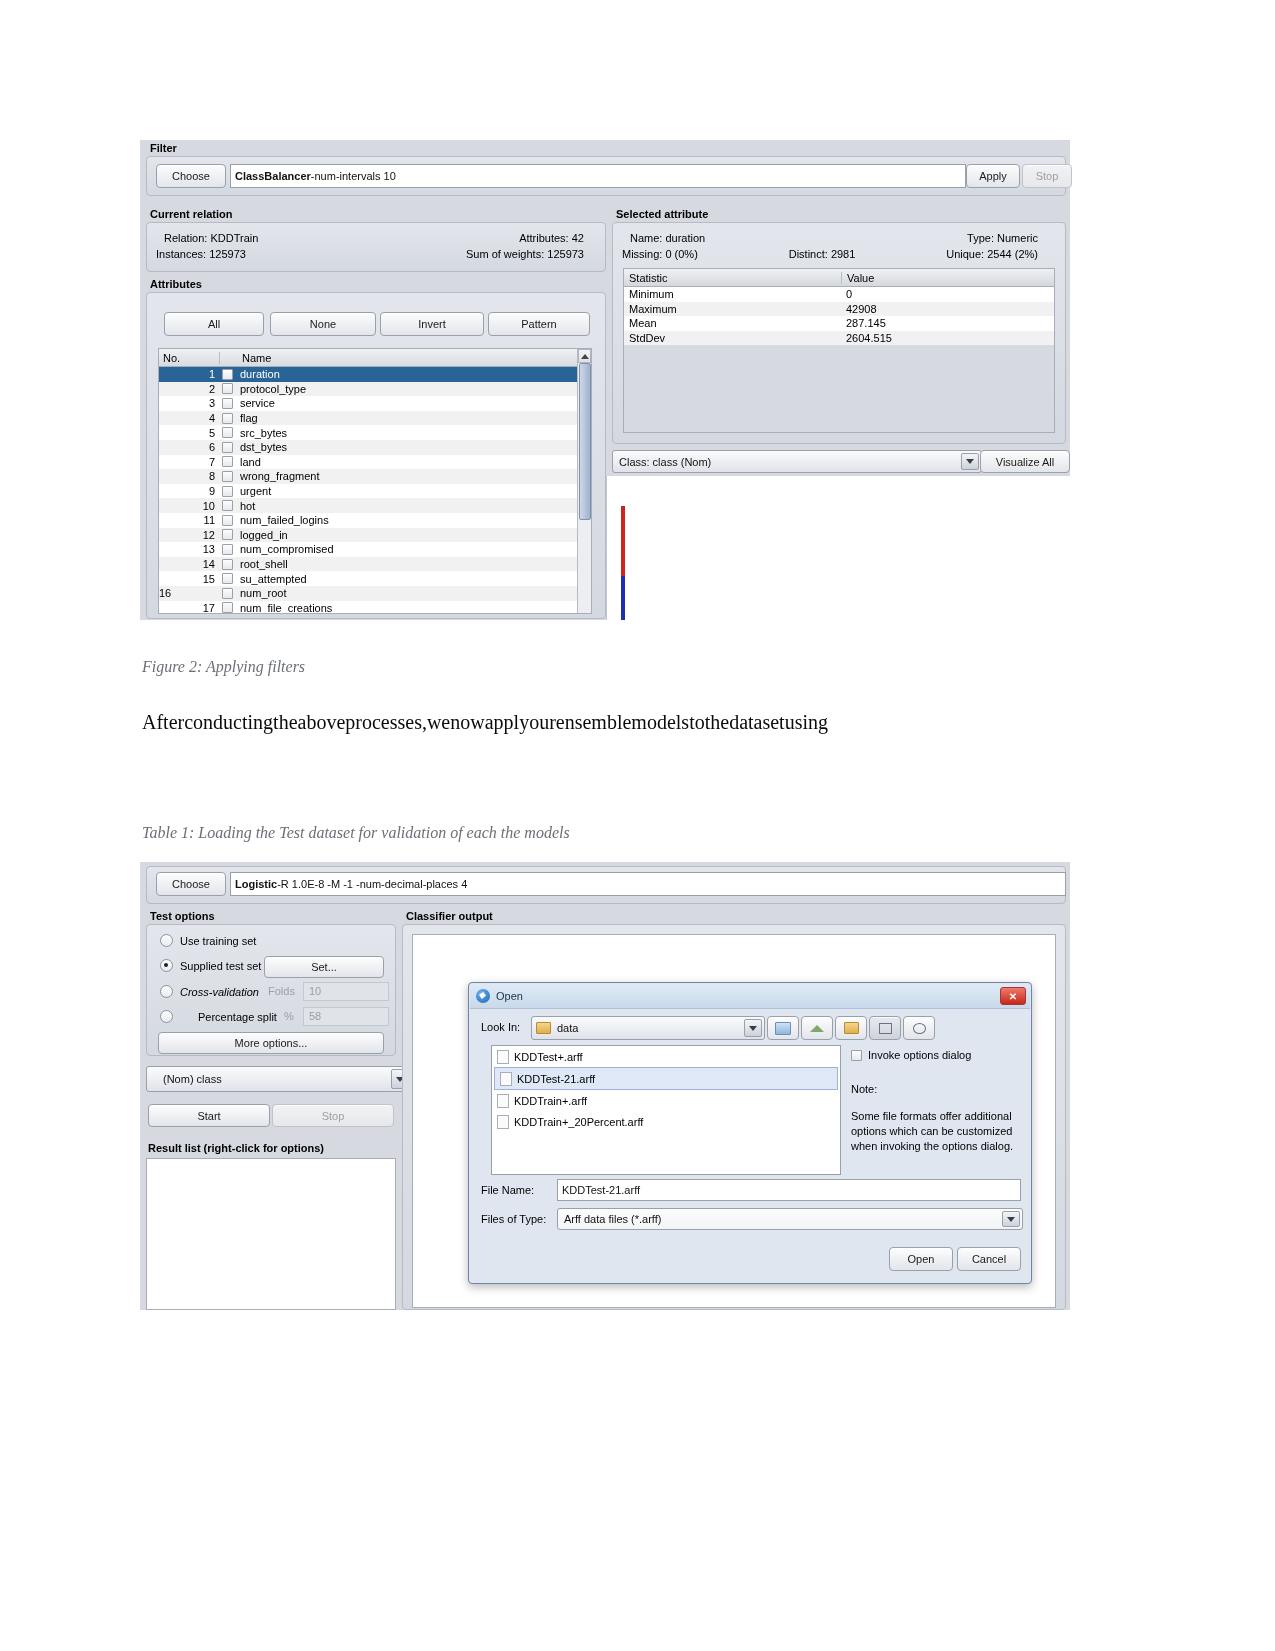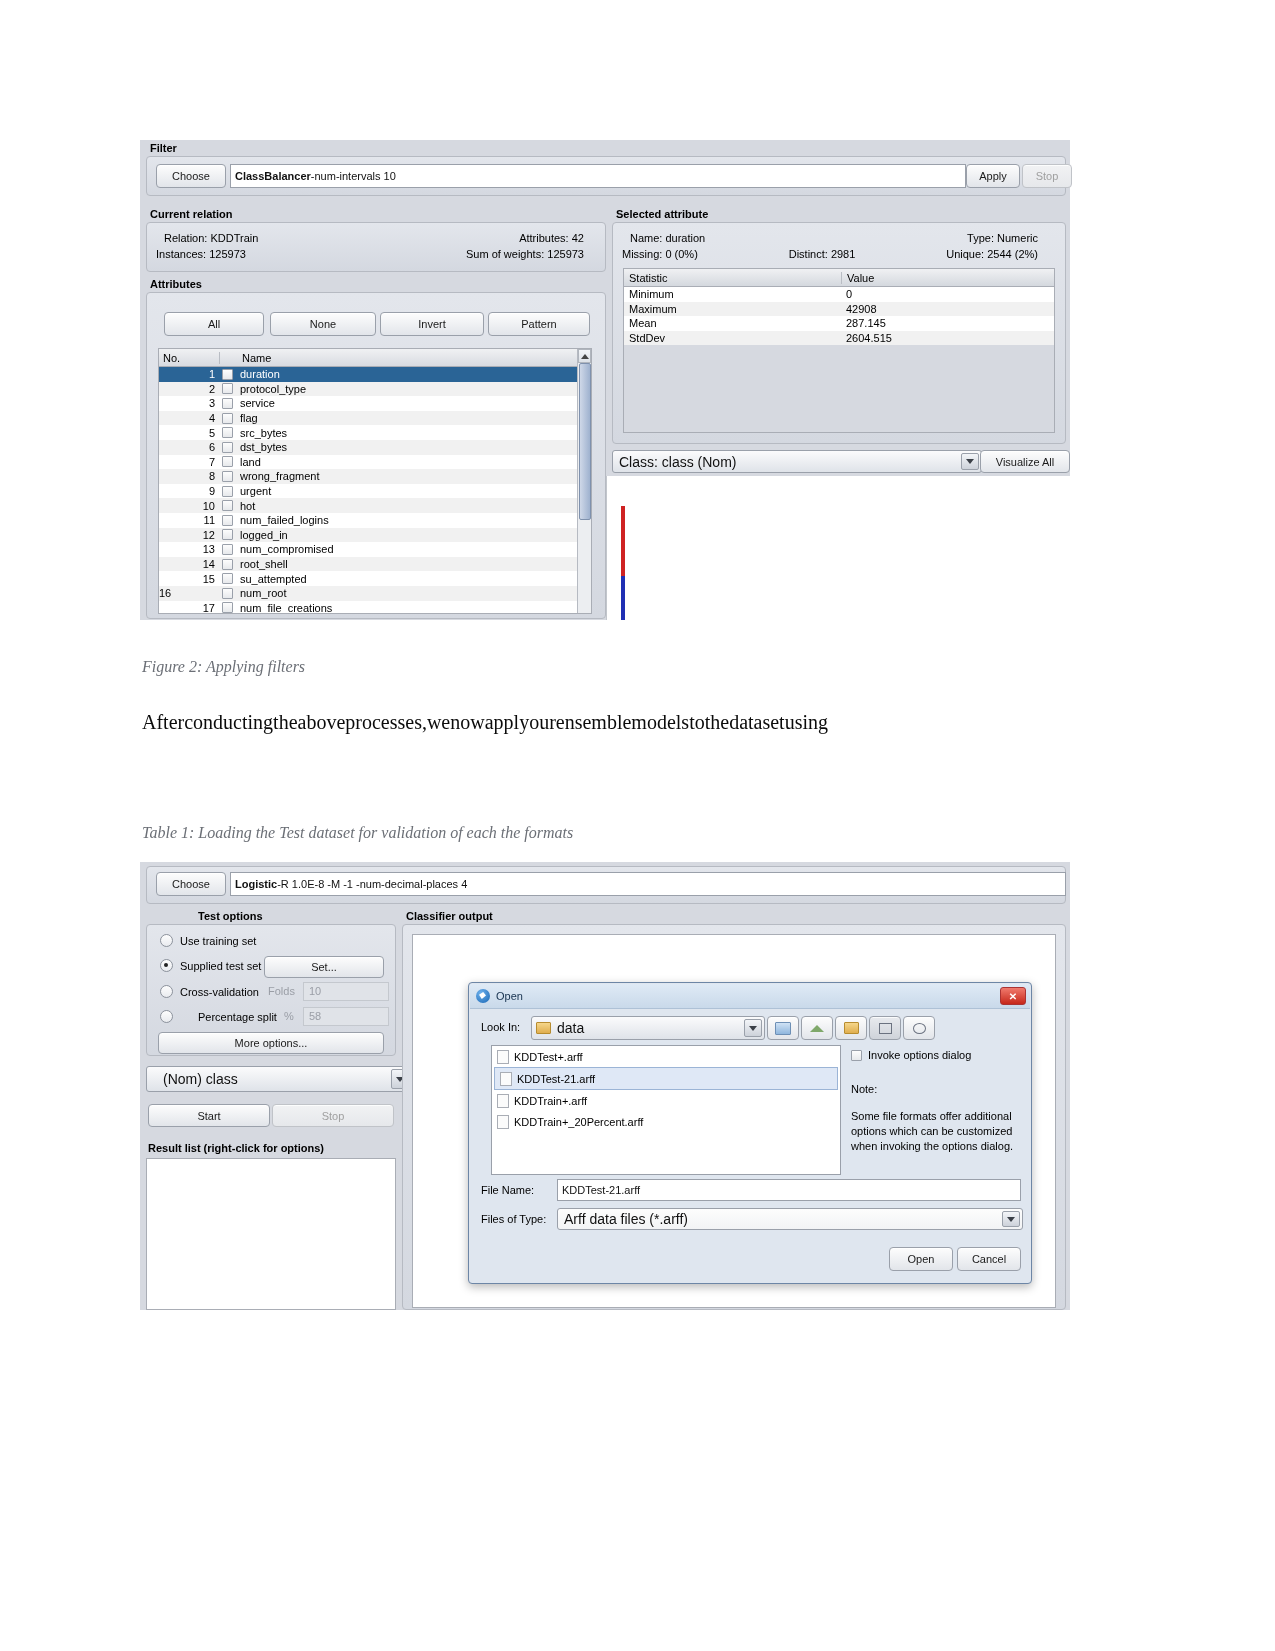--- a/index.html
+++ b/index.html
@@ -28,21 +28,21 @@
     cursor:default;
   }
   .btn.disabled{color:#a0a0a0;background:linear-gradient(#f1f2f4,#e6e8eb);border-color:#c0c3c8;}
   .txtfield{
     background:#fff;border:1px solid #9aa0aa;
     font-size:11px;display:flex;align-items:center;padding-left:4px;color:#111;
   }
   .combo{
     border:1px solid #9aa0aa;border-radius:3px;
     background:linear-gradient(#fbfbfc,#dfe3e9);
-    display:flex;align-items:center;font-size:14px;padding-left:6px;color:#111;
+    display:flex;align-items:center;font-size:11px;padding-left:6px;color:#111;
     position:relative;
   }
   .combo .arrowbox{
     position:absolute;right:2px;top:2px;bottom:2px;width:16px;
     background:linear-gradient(#f3f5f8,#cdd2da);
     border:1px solid #9aa0aa;border-radius:2px;
     display:flex;align-items:center;justify-content:center;
   }
   .caret{width:0;height:0;border-left:4px solid transparent;border-right:4px solid transparent;border-top:5px solid #3a3f47;}
   .tblhead{
@@ -309,45 +309,45 @@
     <div style="position:absolute;left:14px;top:100px;width:4px;height:44px;background:#1f2fb4;"></div>
   </div>
 </div>
 
 <div class="caption" style="left:142px;top:658px;">Figure 2: Applying filters</div>
 
 <div class="bodytext" style="left:142px;top:695px;width:928px;">
   <span id="para-line1" class="jline"><span style="display: inline;">After</span><span style="display: inline;">conducting</span><span style="display: inline;">the</span><span style="display: inline;">above</span><span style="display: inline;">processes,</span><span style="display: inline;">we</span><span style="display: inline;">now</span><span style="display: inline;">apply</span><span style="display: inline;">our</span><span style="display: inline;">ensemble</span><span style="display: inline;">models</span><span style="display: inline;">to</span><span style="display: inline;">the</span><span style="display: inline;">dataset</span><span style="display: inline;">using</span></span>
 </div>
 
-<div class="caption" style="left:142px;top:824px;">Table 1: Loading the Test dataset for validation of each the formats</div>
+<div class="caption" style="left:142px;top:824px;">Table 1: Loading the Test dataset for validation of each the models</div>
 
 <div class="weka" style="left:140px;top:862px;width:930px;height:448px;background:#d6d9e0;overflow:hidden;">
 
   <div class="groupbox" style="position:absolute;left:6px;top:4px;width:918px;height:36px;"></div>
   <div class="btn" style="position:absolute;left:16px;top:10px;width:68px;height:22px;">Choose</div>
   <div class="txtfield" style="position:absolute;left:90px;top:10px;width:830px;height:22px;">
     <b>Logistic</b>
       <span> -R 1.0E-8 -M -1 -num-decimal-places 4</span>
   </div>
 
-  <div class="panel-title" style="position:absolute;left:6px;top:48px;margin-left:48px;">Test options</div>
+  <div class="panel-title" style="position:absolute;left:6px;top:48px;">Test options</div>
   <div class="groupbox" style="position:absolute;left:6px;top:62px;width:248px;height:130px;"></div>
 
   <div style="position:absolute;left:20px;top:72px;display:flex;align-items:center;gap:7px;font-size:11px;">
     <span class="radio"></span>
     <span>Use training set</span>
   </div>
   <div style="position:absolute;left:20px;top:97px;display:flex;align-items:center;gap:7px;font-size:11px;">
     <span class="radio on"></span>
     <span>Supplied test set</span>
   </div>
   <div class="btn" style="position:absolute;left:124px;top:94px;width:118px;height:20px;">Set...</div>
 
-  <div style="position:absolute;left:20px;top:123px;display:flex;align-items:center;gap:7px;font-size:11px;">
+  <div style="position:absolute;left:20px;top:123px;display:flex;align-items:center;gap:7px;font-size:11px;font-style:italic;">
     <span class="radio"></span>
     <span>Cross-validation</span>
   </div>
   <div style="position:absolute;left:128px;top:123px;font-size:11px;color:#9a9ea6;">Folds</div>
   <div style="position:absolute;left:163px;top:120px;width:79px;height:17px;background:#e0e3e8;border:1px solid #c4c8ce;font-size:11px;color:#9a9ea6;padding-left:5px;line-height:17px;">10</div>
 
   <div style="position:absolute;left:20px;top:148px;display:flex;align-items:center;gap:25px;font-size:11px;">
     <span class="radio"></span>
     <span>Percentage split</span>
   </div>

